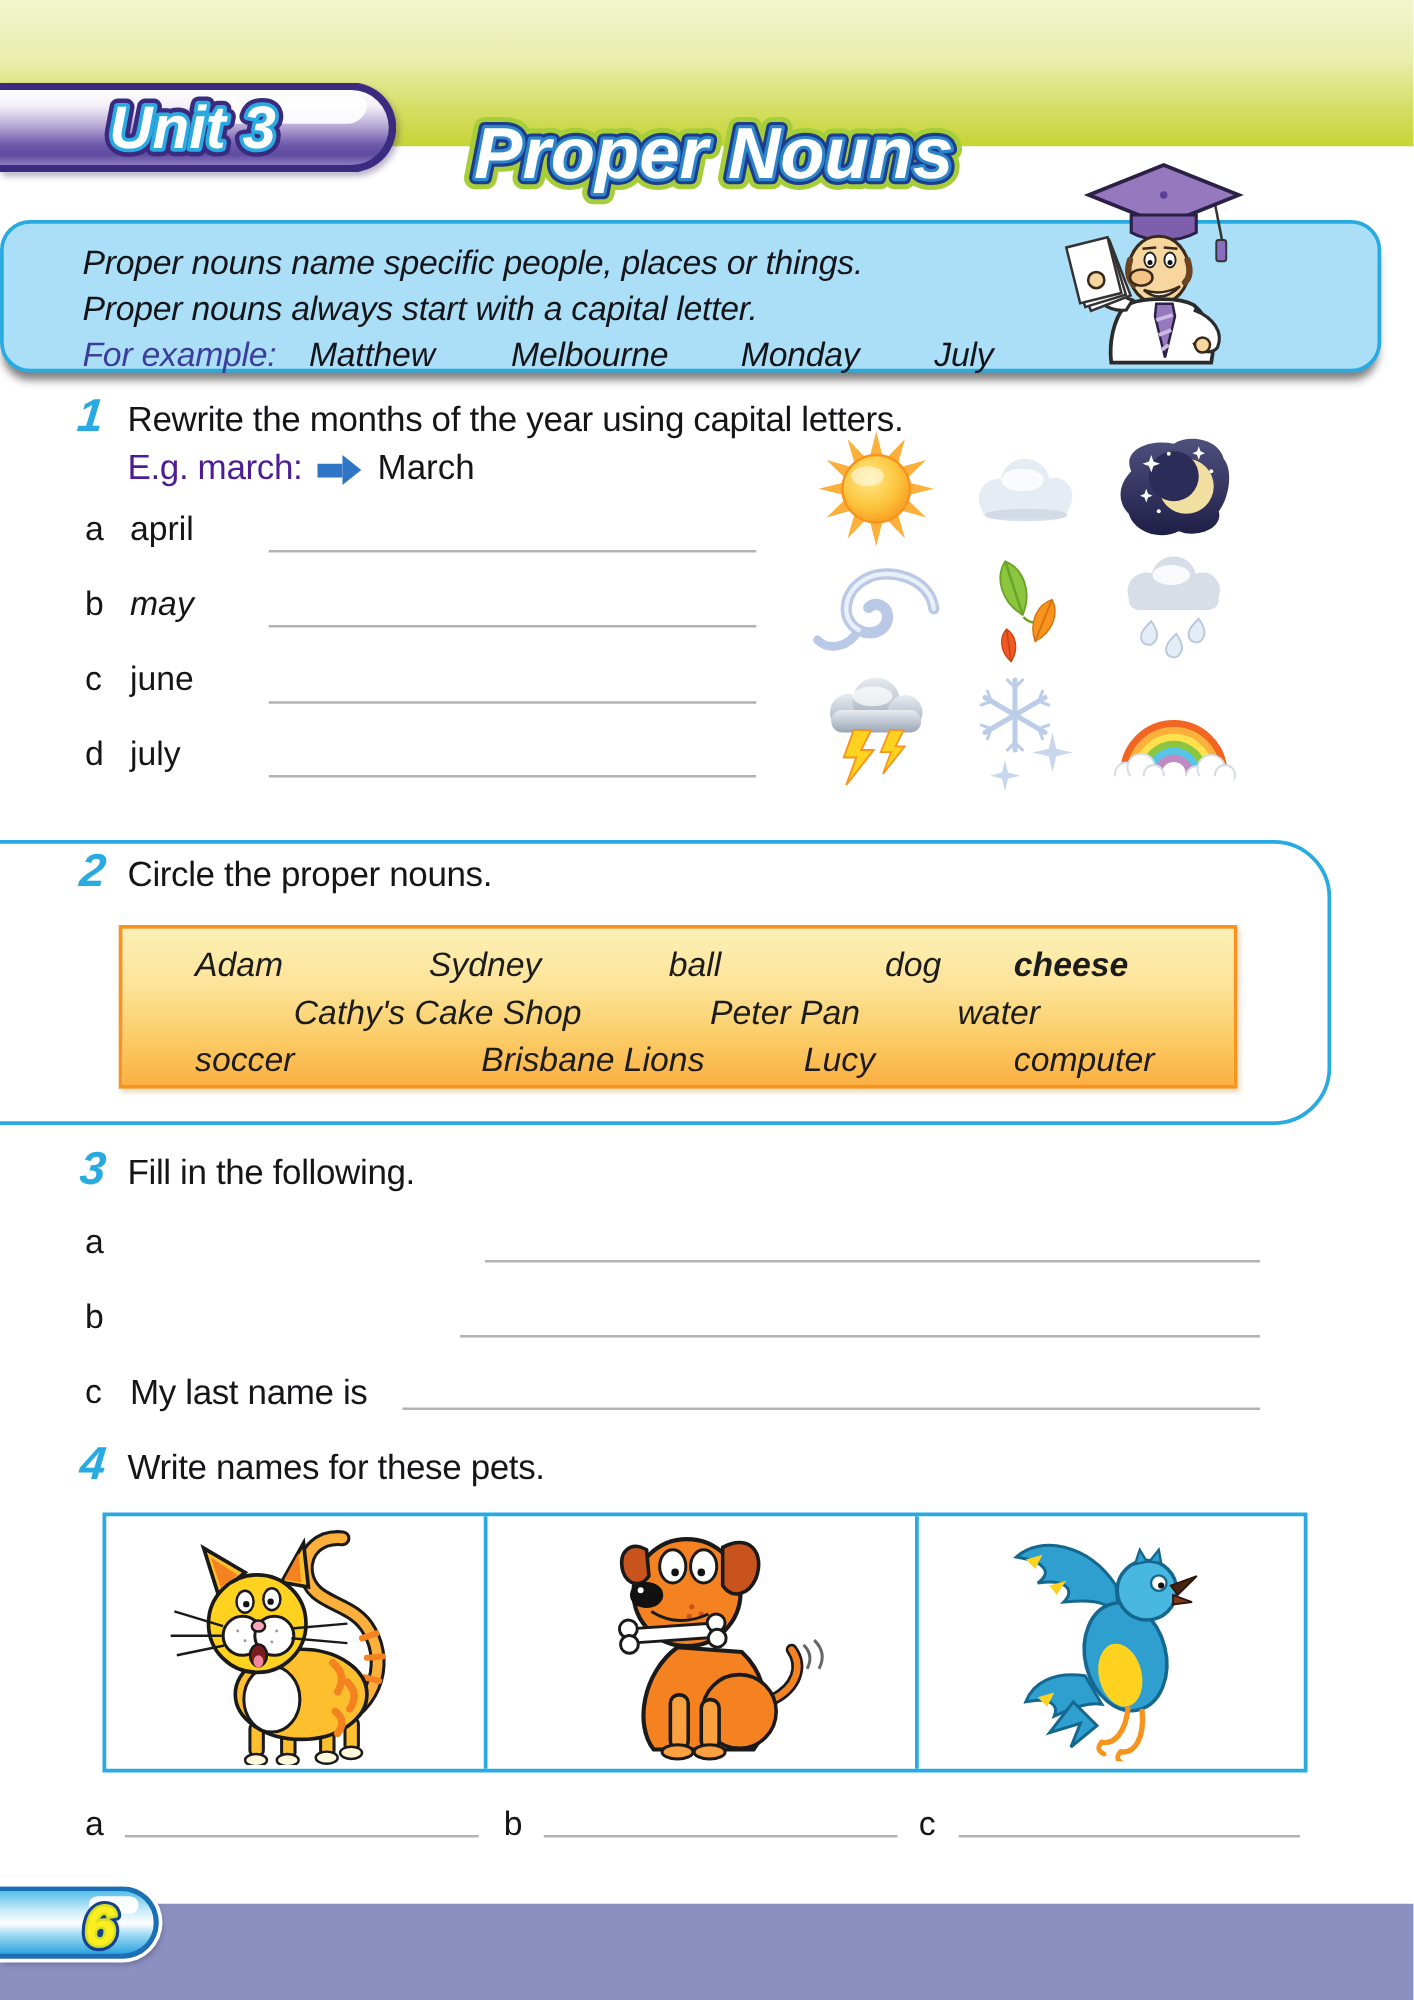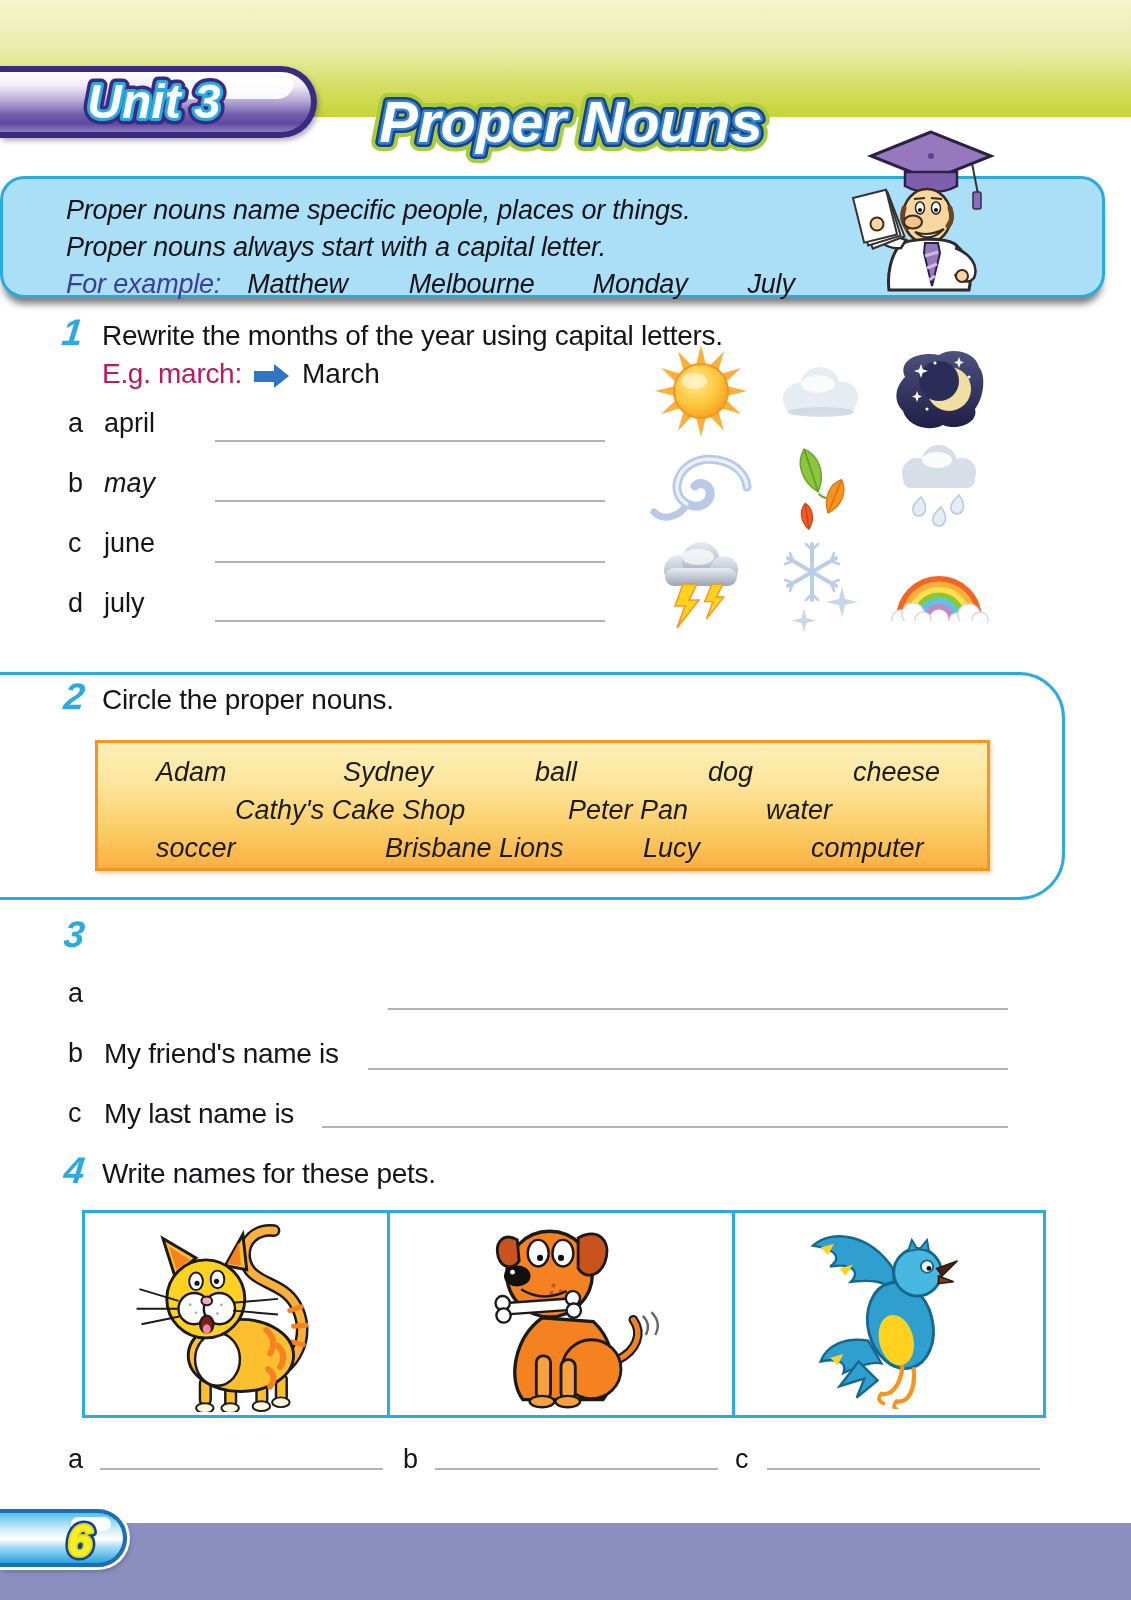--- a/index.html
+++ b/index.html
@@ -30,40 +30,40 @@
   .teacher-svg{position:absolute;left:843px;top:128px;width:175px;height:170px;overflow:visible;}
 
   
   .ex-num{position:absolute;color:#29abe2;font-weight:bold;font-style:italic;
       font-size:37px;line-height:34px;transform:skewX(-6deg);}
   .ex-prompt{position:absolute;font-size:28px;letter-spacing:-0.3px;color:#151519;}
   .item-letter{position:absolute;font-size:27px;color:#151519;}
   .fill-line{position:absolute;border-bottom:2px solid #b3b3b3;}
 
   
-  .eg-row{position:absolute;left:102px;top:358px;font-size:28px;color:#be185d;letter-spacing:-0.3px;}
+  .eg-row{position:absolute;left:102px;top:358px;font-size:28px;color:#4c1d95;letter-spacing:-0.3px;}
   .eg-answer{position:absolute;left:302px;top:358px;font-size:28px;color:#151519;}
   .arrow{position:absolute;left:254px;top:371px;width:20px;height:11px;background:#2e75c6;}
   .arrow::after{content:'';position:absolute;left:20px;top:-7px;width:0;height:0;
       border-left:15px solid #2e75c6;border-top:12.5px solid transparent;border-bottom:12.5px solid transparent;}
   .month-word{position:absolute;left:104px;font-size:27px;color:#151519;}
   .weather-grid{position:absolute;left:642px;top:342px;width:356px;height:292px;
       display:grid;grid-template-columns:118px 120px 118px;grid-template-rows:98px 97px 97px;
       place-items:center;}
 
   
   .ex2-panel{position:absolute;left:-46px;top:672px;width:1111px;height:228px;box-sizing:border-box;
       border:3px solid #29abe2;border-radius:46px;background:#fff;}
   .orange-box{position:absolute;left:95px;top:740px;width:895px;height:131px;box-sizing:border-box;
       border:3px solid #f7941d;
       background:linear-gradient(180deg,#fdf0b6 0%,#fce49a 35%,#fbcc66 70%,#fbb042 100%);
       box-shadow:2px 3px 4px rgba(160,110,20,.25);}
   .obw{position:absolute;font-style:italic;font-size:27px;color:#1c1c1c;white-space:nowrap;}
   .r0{top:14px;} .r1{top:52px;} .r2{top:90px;}
-  .w00{left:58px;} .w01{left:245px;} .w02{left:437px;} .w03{left:610px;} .w04{left:755px;}
+  .w00{left:58px;} .w01{left:245px;} .w02{left:437px;} .w03{left:610px;} .w04{left:713px;font-weight:bold;}
   .w10{left:137px;} .w11{left:470px;} .w12{left:668px;}
   .w20{left:58px;} .w21{left:261px;margin-left:26px;} .w22{left:545px;} .w23{left:713px;}
 
   
   .pets-table{position:absolute;left:82px;top:1210px;width:964px;height:208px;box-sizing:border-box;
       border:3px solid #29abe2;background:#fff;}
   .pets-divider{position:absolute;top:0;width:3px;height:202px;background:#29abe2;}
   .pd1{left:302px;} .pd2{left:647px;}
   .pet-cell{position:absolute;top:0;height:202px;display:flex;align-items:center;justify-content:center;}
   .pc1{left:0;width:302px;} .pc2{left:305px;width:342px;} .pc3{left:650px;width:308px;}
@@ -320,26 +320,26 @@
     <span class="obw r1 w10">Cathy's Cake Shop</span>
     <span class="obw r1 w11">Peter Pan</span>
     <span class="obw r1 w12">water</span>
     <span class="obw r2 w20">soccer</span>
     <span class="obw r2 w21">Brisbane Lions</span>
     <span class="obw r2 w22">Lucy</span>
     <span class="obw r2 w23">computer</span>
   </div>
 
   <div class="ex-num" style="left:64px;top:918px;">3</div>
+  <div class="ex-prompt" style="left:102px;top:922px;">Fill in the following.</div>
 
   <div class="item-letter" style="left:68px;top:978px;">a</div>
   <div class="fill-line" style="left:388px;top:1008px;width:620px;"></div>
 
   <div class="item-letter" style="left:68px;top:1038px;">b</div>
-  <div class="ex-prompt" style="left:104px;top:1038px;">My friend's name is</div>
   <div class="fill-line" style="left:368px;top:1068px;width:640px;"></div>
 
   <div class="item-letter" style="left:68px;top:1098px;">c</div>
   <div class="ex-prompt" style="left:104px;top:1098px;">My last name is</div>
   <div class="fill-line" style="left:322px;top:1126px;width:686px;"></div>
 
   <div class="ex-num" style="left:64px;top:1154px;">4</div>
   <div class="ex-prompt" style="left:102px;top:1158px;">Write names for these pets.</div>
 
   <div class="pets-table">

